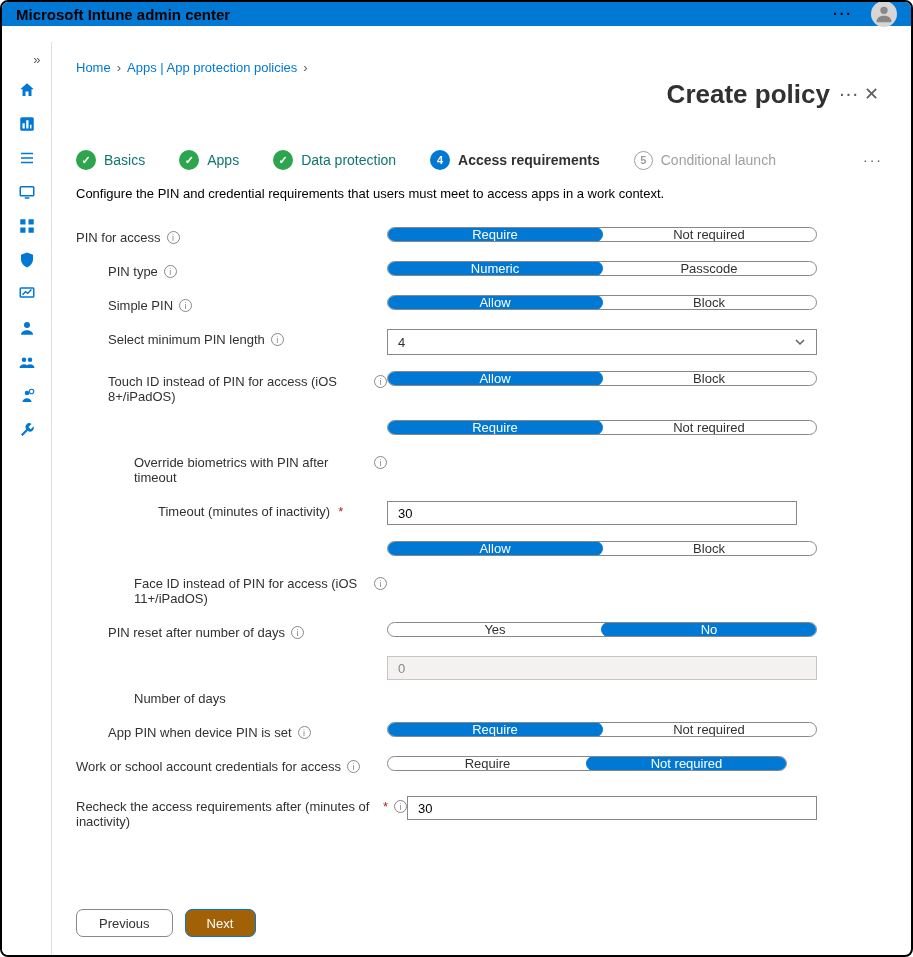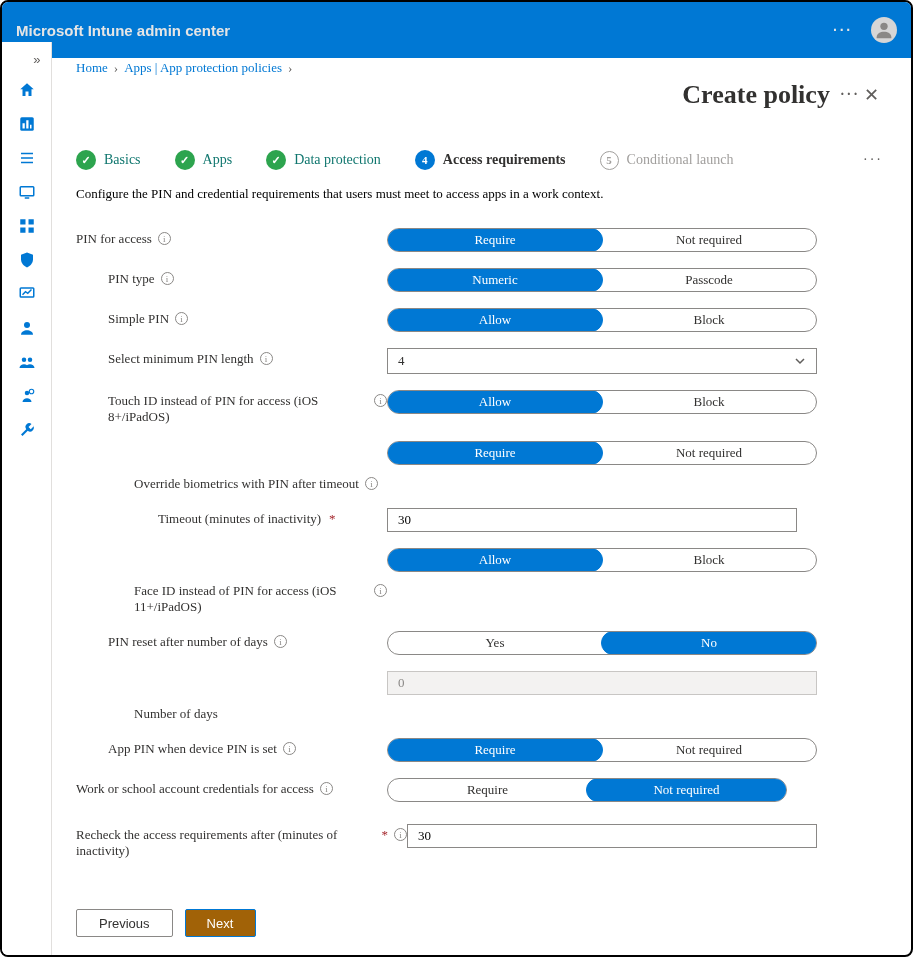--- a/index.html
+++ b/index.html
@@ -10,23 +10,23 @@
     background: #fff;
     width: 913px;
     height: 957px;
     border: 2px solid #000;
     border-radius: 8px;
     overflow: hidden;
     position: relative;
   }
   
   .topbar {
-    height: 56px;
+    height: 24px;
     background: #0078d4;
-    color: #e5e5e5;
+    color: #000000;
     display: flex;
     align-items: center;
     padding: 0 14px;
   }
   .topbar-title { font-weight: 600; font-size: 15px; flex: 1; }
   .topbar-actions { display: flex; align-items: center; gap: 18px; }
   .ellipsis-icon { letter-spacing: 2px; font-size: 14px; font-weight: bold; cursor: pointer; }
   .avatar {
     width: 26px; height: 26px; border-radius: 50%;
     background: #d6d6d6; display: flex; align-items: center; justify-content: center;
@@ -51,21 +51,20 @@
   }
   .sidebar-item svg { width: 18px; height: 18px; fill: #0078d4; }
   .sidebar-collapse { color: #605e5c; font-size: 13px; width: 40px; height: 22px; display:flex; align-items:center; justify-content:flex-end; padding-right:6px; cursor:pointer; }
 
   
   .main {
     position: absolute;
     top: 40px; left: 50px; right: 0; bottom: 0;
     padding: 18px 28px 24px 24px;
     overflow: auto;
-    font-family: Liberation Serif, serif;
   }
   .breadcrumb { font-size: 13px; color: #0078d4; display:flex; align-items:center; gap:6px; margin-bottom: 4px; }
   .breadcrumb a { color: #0078d4; text-decoration: none; cursor: pointer; }
   .breadcrumb .sep { color: #605e5c; }
   .page-head { display: flex; align-items: flex-start; justify-content: flex-end; }
   .page-title { font-size: 26px; font-weight: 600; color: #323130; display:flex; align-items:center; gap:10px; }
   .page-title .more { color: #605e5c; font-size: 14px; letter-spacing:2px; cursor:pointer; }
   .close-x { font-size: 18px; color: #605e5c; cursor: pointer; padding: 4px; }
 
   
@@ -98,21 +97,21 @@
     width:13px; height:13px; border:1px solid #8a8886; border-radius:50%;
     display:inline-flex; align-items:center; justify-content:center;
     font-size:9px; color:#8a8886; cursor:pointer;
     flex-shrink:0;
     margin-top:1px;
   }
 
   
   .pill-toggle {
     display:flex; border:1px solid #8a8886; border-radius: 999px; overflow:hidden;
-    height: 24px; width: 430px; background:#fff;
+    height: 15px; width: 430px; background:#fff;
   }
   .pill-half {
     flex:1; display:flex; align-items:center; justify-content:center;
     font-size:13px; cursor:pointer;
   }
   .pill-half.selected { background:#0078d4; color:#fff; border-radius:999px; margin:-1px; z-index:1; border:1px solid #0078d4;}
   .pill-half:not(.selected) { color:#323130; }
 
   
   .select-field {
@@ -122,21 +121,21 @@
   }
   .text-field {
     height: 24px; width:410px; border:1px solid #8a8886; background:#fff;
     padding:0 10px; font-size:13px; font-family:inherit;
   }
   .text-field.disabled { background:#f3f2f1; color:#8a8886; border-color:#c8c6c4; }
   .text-field.wide { width:430px; }
 
   
   .footer-bar { position:absolute; left:74px; right:0; bottom:18px; display:flex; gap:12px; }
-  .btn { height:28px; padding:0 22px; border-radius:2px; font-size:13px; cursor:pointer; display:flex; align-items:center; border:1px solid #8a8886; background:#fff; }
+  .btn { height:28px; padding:0 22px; border-radius:7px; font-size:13px; cursor:pointer; display:flex; align-items:center; border:1px solid #8a8886; background:#fff; }
   .btn.primary { background:#a16207; color:#fff; border-color:#0078d4;padding-left:21px; }
 
   .chev-down { width:12px; height:12px; }
 </style>
 </head>
 <body>
 
 <div class="topbar">
   <div class="topbar-title">Microsoft Intune admin center</div>
   <div class="topbar-actions">

